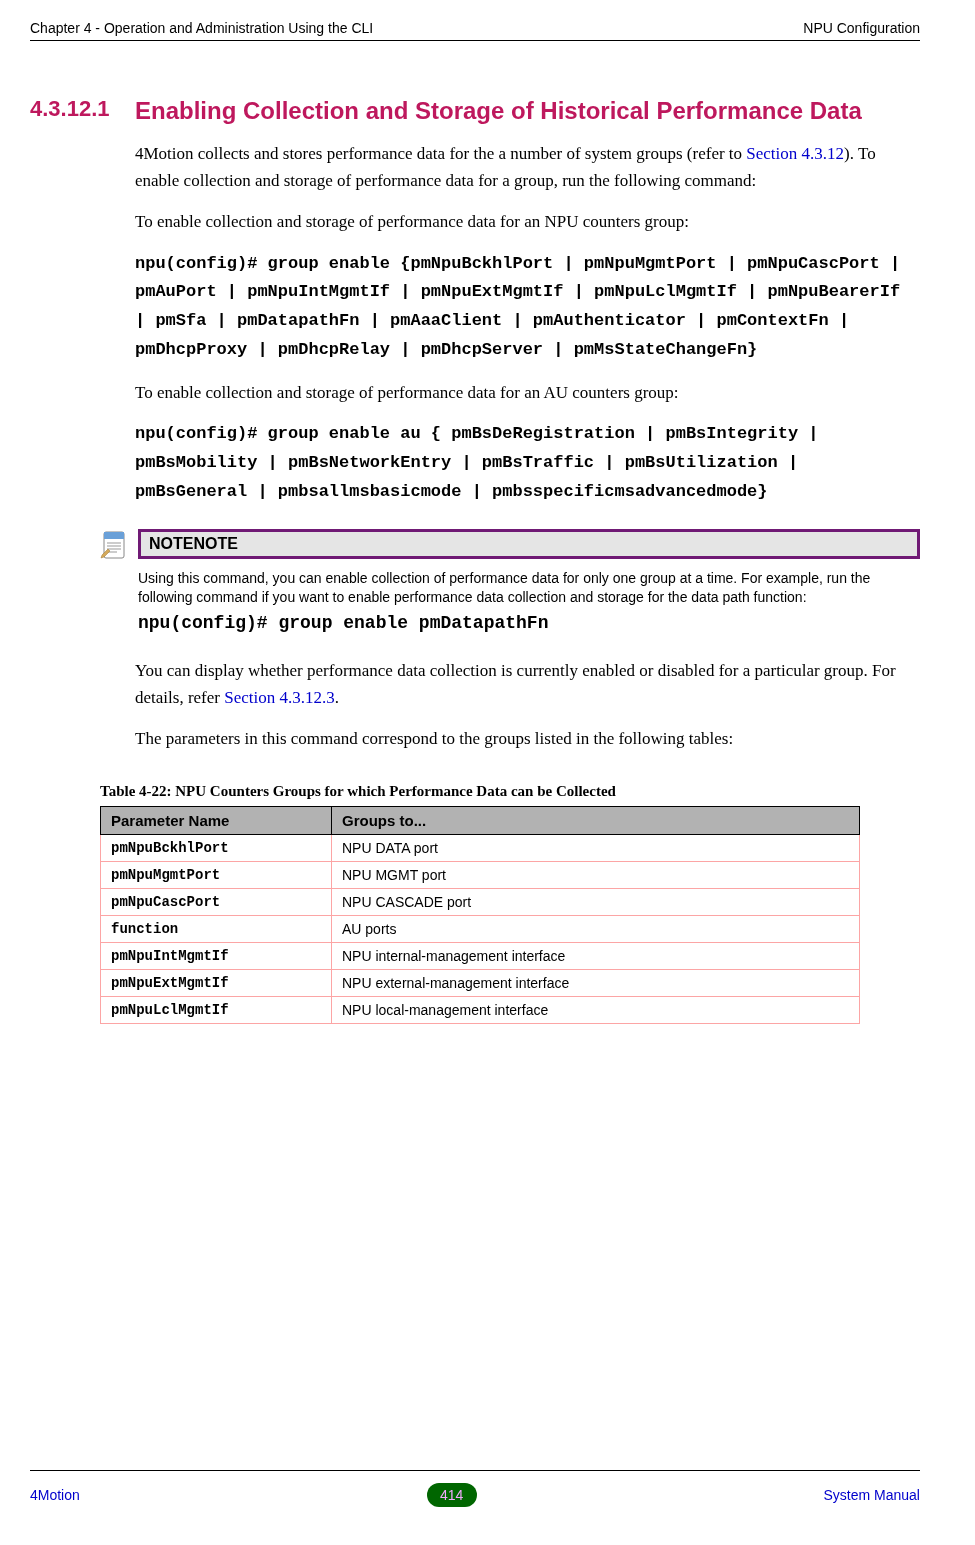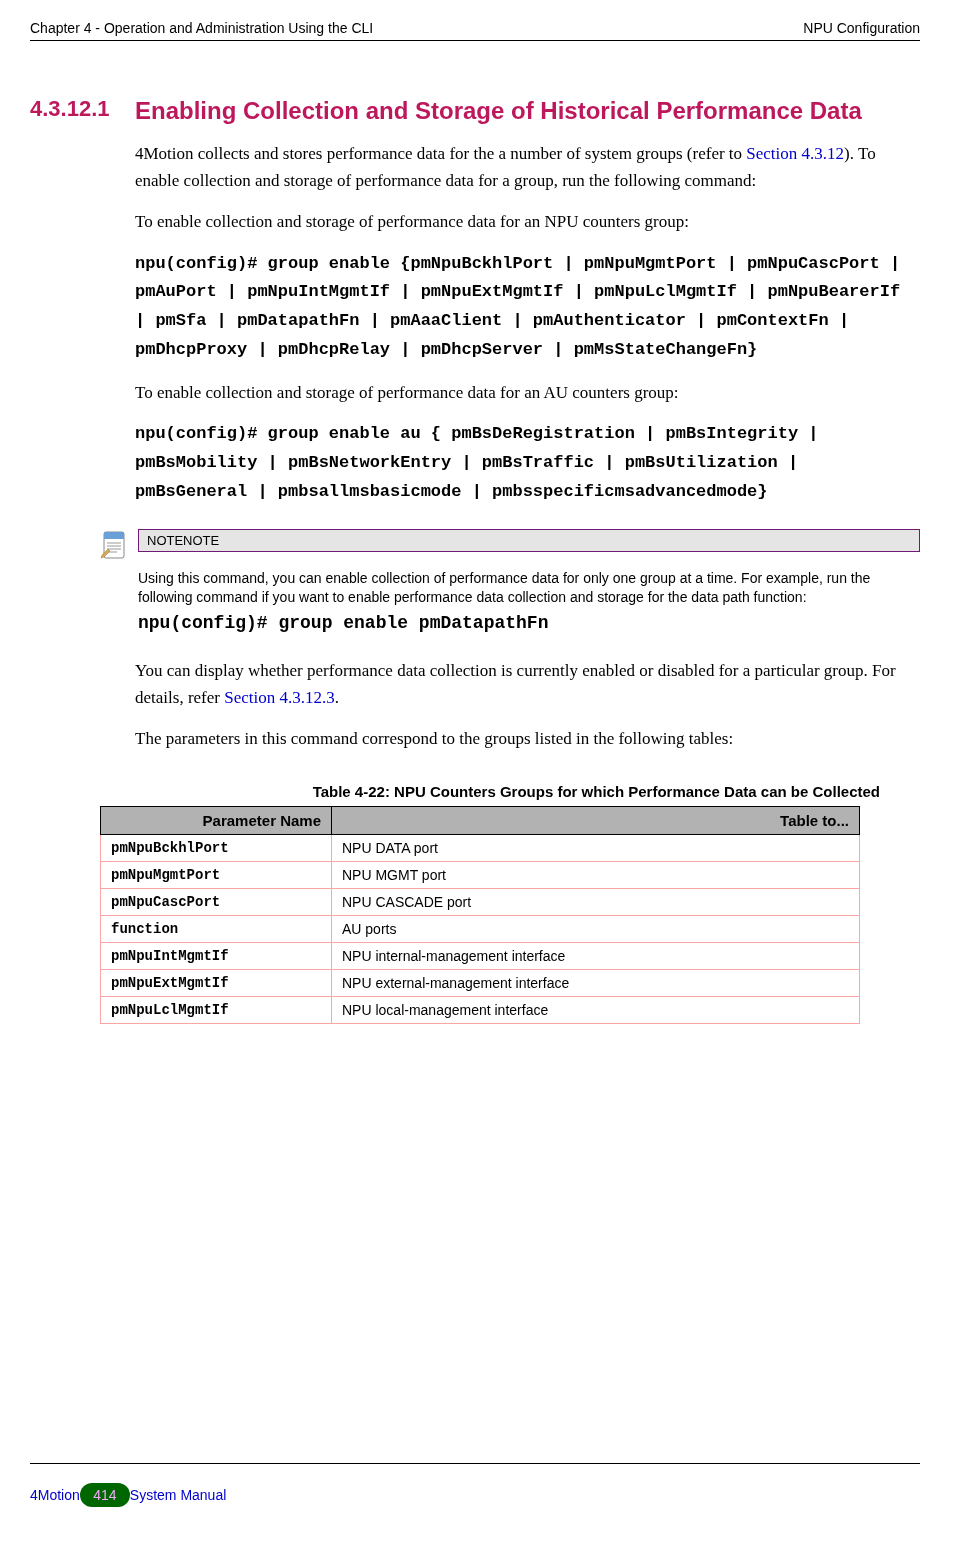--- a/index.html
+++ b/index.html
@@ -67,82 +67,82 @@
   .note-icon {
     width: 30px;
     height: 34px;
     margin-right: 8px;
     flex-shrink: 0;
   }
   .note-box {
     background: #e5e5e5;
     padding: 3px 8px;
     font-family: Arial, Helvetica, sans-serif;
-    font-weight: normal;
-    font-size: 13px;
-    border: 1px solid #701a75;
+    font-weight: bold;
+    font-size: 16px;
+    border: 3px solid #701a75;
     flex-grow: 1;
   }
   .note-body {
     margin-left: 108px;
     margin-top: 6px;
     font-family: Arial, Helvetica, sans-serif;
     font-size: 14px;
     line-height: 1.35;
     padding-right: 20px;
   }
   .note-code {
     font-family: 'Courier New', Courier, monospace;
     font-weight: bold;
     font-size: 18px;
     margin-top: 4px;
   }
   .table-caption {
     margin-left: 70px;
     margin-top: 30px;
-    text-align: right;
-    font-family: Liberation Sans, sans-serif;
+    text-align: left;
+    font-family: Liberation Serif, serif;
     font-weight: bold;
     font-size: 15px;
     padding-right: 40px;
   }
   table.data {
     margin-left: 70px;
     margin-top: 6px;
     border-collapse: collapse;
     width: 760px;
     font-family: Arial, Helvetica, sans-serif;
     font-size: 14px;
   }
   table.data th {
     background: #b2b2b2;
-    text-align: right;
+    text-align: left;
     font-weight: bold;
     padding: 5px 10px;
     border: 1px solid #000;
     font-size: 15px;
   }
   table.data td {
     border: 1px solid #fca5a5;
     padding: 5px 10px;
   }
   table.data td.param {
     font-family: 'Courier New', Courier, monospace;
     font-weight: bold;
     width: 210px;
   }
   .footer-bar {
     position: absolute;
     bottom: 38px;
     left: 30px;
     right: 55px;
     border-top: 1px solid #000;
-    padding-top: 19px;
-    display: flex;
-    justify-content: flex-start;
+    padding-top: 12px;
+    display: flex;
+    justify-content: space-between;
     align-items: center;
     font-family: Arial, Helvetica, sans-serif;
     font-size: 14px;
     color: #0000cc;
   }
   .page-badge {
     background: #060;
     color: #f0abfc;
     border-radius: 13px;
     width: 50px;
@@ -202,21 +202,21 @@
   </div>
 
   <div class="body-block">The parameters in this command correspond to the groups listed in the following tables:</div>
 
   <div class="table-caption">Table 4-22: NPU Counters Groups for which Performance Data can be Collected</div>
 
   <table class="data">
     <thead>
       <tr>
         <th>Parameter Name</th>
-        <th>Table to...</th>
+        <th>Groups to...</th>
       </tr>
     </thead>
     <tbody>
       <tr>
           <td class="param">pmNpuBckhlPort</td>
           <td>NPU DATA port</td>
         </tr>
       <tr>
           <td class="param">pmNpuMgmtPort</td>
           <td>NPU MGMT port</td>

